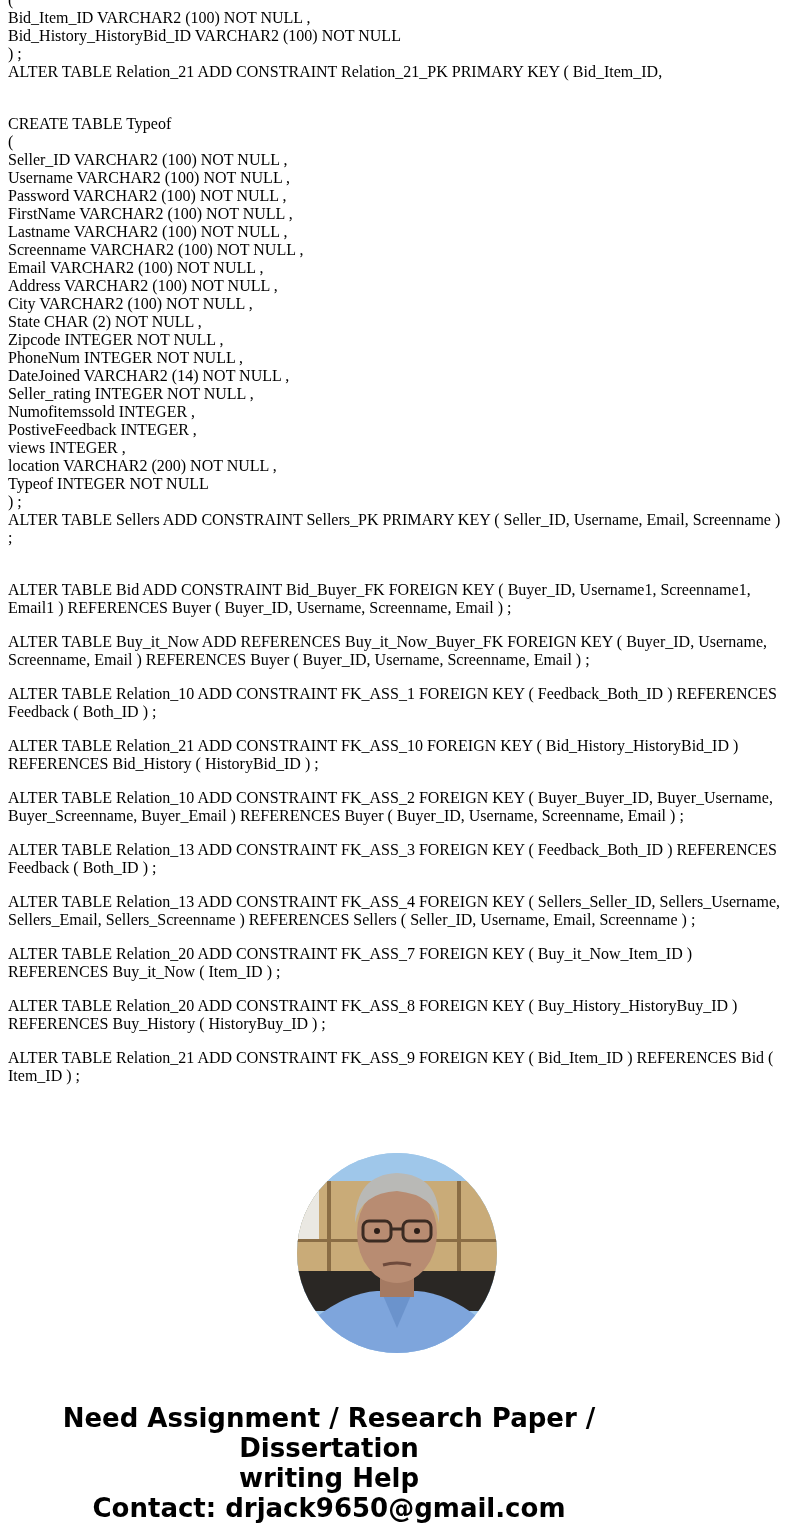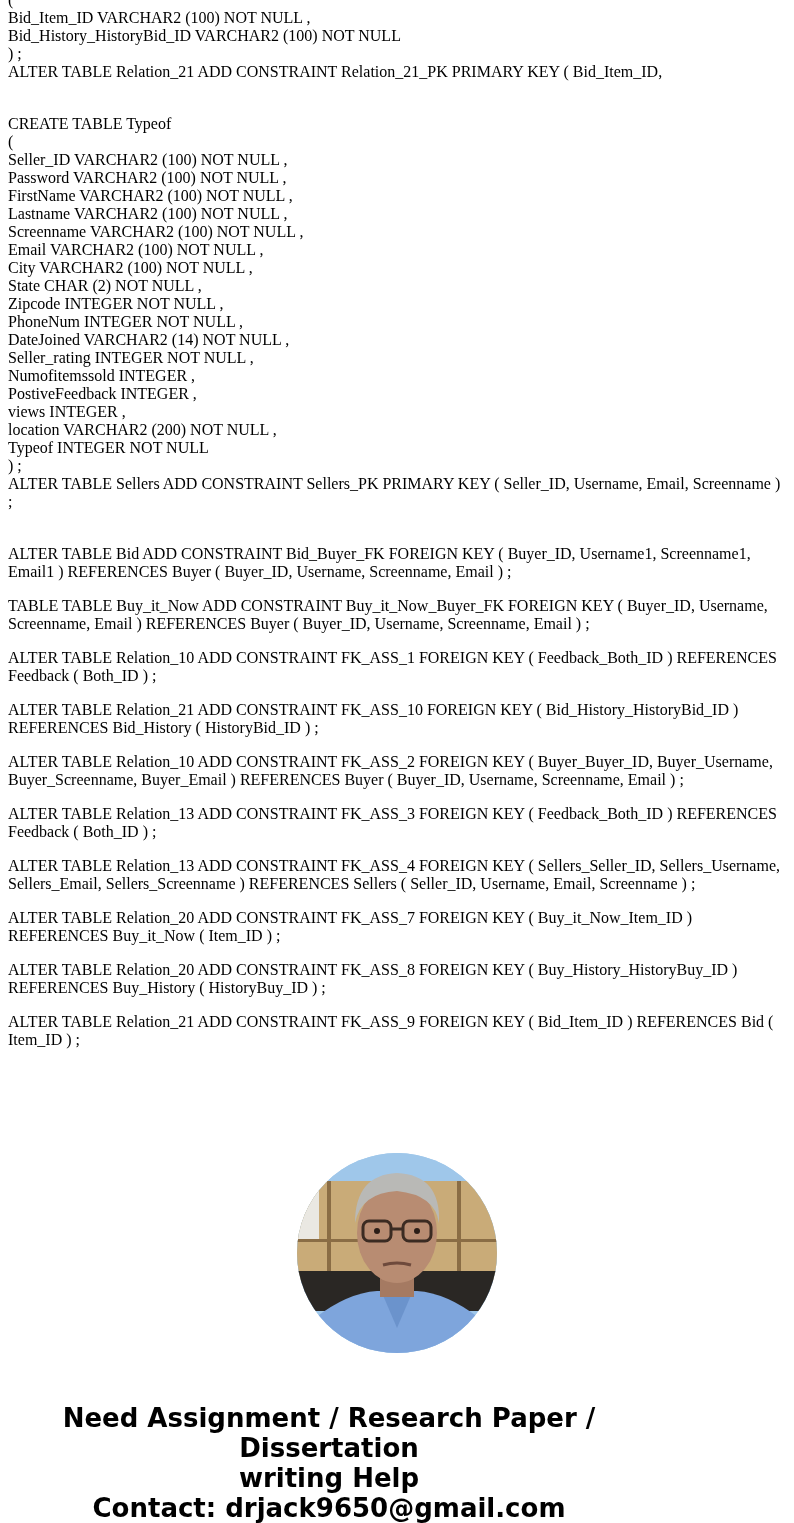--- a/index.html
+++ b/index.html
@@ -46,25 +46,27 @@
     <span class="line">) ;</span>
     <span class="line">ALTER TABLE Relation_21 ADD CONSTRAINT Relation_21_PK PRIMARY KEY ( Bid_Item_ID,</span>
   </section>
 
   <div class="gap1"></div>
 
   <section>
     <span class="line">CREATE TABLE Typeof</span>
     <span class="line">(</span>
     <span class="line">Seller_ID VARCHAR2 (100) NOT NULL ,</span>
+    <span class="line">Username VARCHAR2 (100) NOT NULL ,</span>
     <span class="line">Password VARCHAR2 (100) NOT NULL ,</span>
     <span class="line">FirstName VARCHAR2 (100) NOT NULL ,</span>
     <span class="line">Lastname VARCHAR2 (100) NOT NULL ,</span>
     <span class="line">Screenname VARCHAR2 (100) NOT NULL ,</span>
     <span class="line">Email VARCHAR2 (100) NOT NULL ,</span>
+    <span class="line">Address VARCHAR2 (100) NOT NULL ,</span>
     <span class="line">City VARCHAR2 (100) NOT NULL ,</span>
     <span class="line">State CHAR (2) NOT NULL ,</span>
     <span class="line">Zipcode INTEGER NOT NULL ,</span>
     <span class="line">PhoneNum INTEGER NOT NULL ,</span>
     <span class="line">DateJoined VARCHAR2 (14) NOT NULL ,</span>
     <span class="line">Seller_rating INTEGER NOT NULL ,</span>
     <span class="line">Numofitemssold INTEGER ,</span>
     <span class="line">PostiveFeedback INTEGER ,</span>
     <span class="line">views INTEGER ,</span>
     <span class="line">location VARCHAR2 (200) NOT NULL ,</span>
@@ -75,21 +77,21 @@
   </section>
 
   <div class="gap-section"></div>
 
   <section>
     <div class="stmt">
       <span class="line">ALTER TABLE Bid ADD CONSTRAINT Bid_Buyer_FK FOREIGN KEY ( Buyer_ID, Username1, Screenname1,</span>
       <span class="line">Email1 ) REFERENCES Buyer ( Buyer_ID, Username, Screenname, Email ) ;</span>
     </div>
     <div class="stmt">
-      <span class="line">TABLE TABLE Buy_it_Now ADD CONSTRAINT Buy_it_Now_Buyer_FK FOREIGN KEY ( Buyer_ID, Username,</span>
+      <span class="line">ALTER TABLE Buy_it_Now ADD REFERENCES Buy_it_Now_Buyer_FK FOREIGN KEY ( Buyer_ID, Username,</span>
       <span class="line">Screenname, Email ) REFERENCES Buyer ( Buyer_ID, Username, Screenname, Email ) ;</span>
     </div>
     <div class="stmt">
       <span class="line">ALTER TABLE Relation_10 ADD CONSTRAINT FK_ASS_1 FOREIGN KEY ( Feedback_Both_ID ) REFERENCES</span>
       <span class="line">Feedback ( Both_ID ) ;</span>
     </div>
     <div class="stmt">
       <span class="line">ALTER TABLE Relation_21 ADD CONSTRAINT FK_ASS_10 FOREIGN KEY ( Bid_History_HistoryBid_ID )</span>
       <span class="line">REFERENCES Bid_History ( HistoryBid_ID ) ;</span>
     </div>

